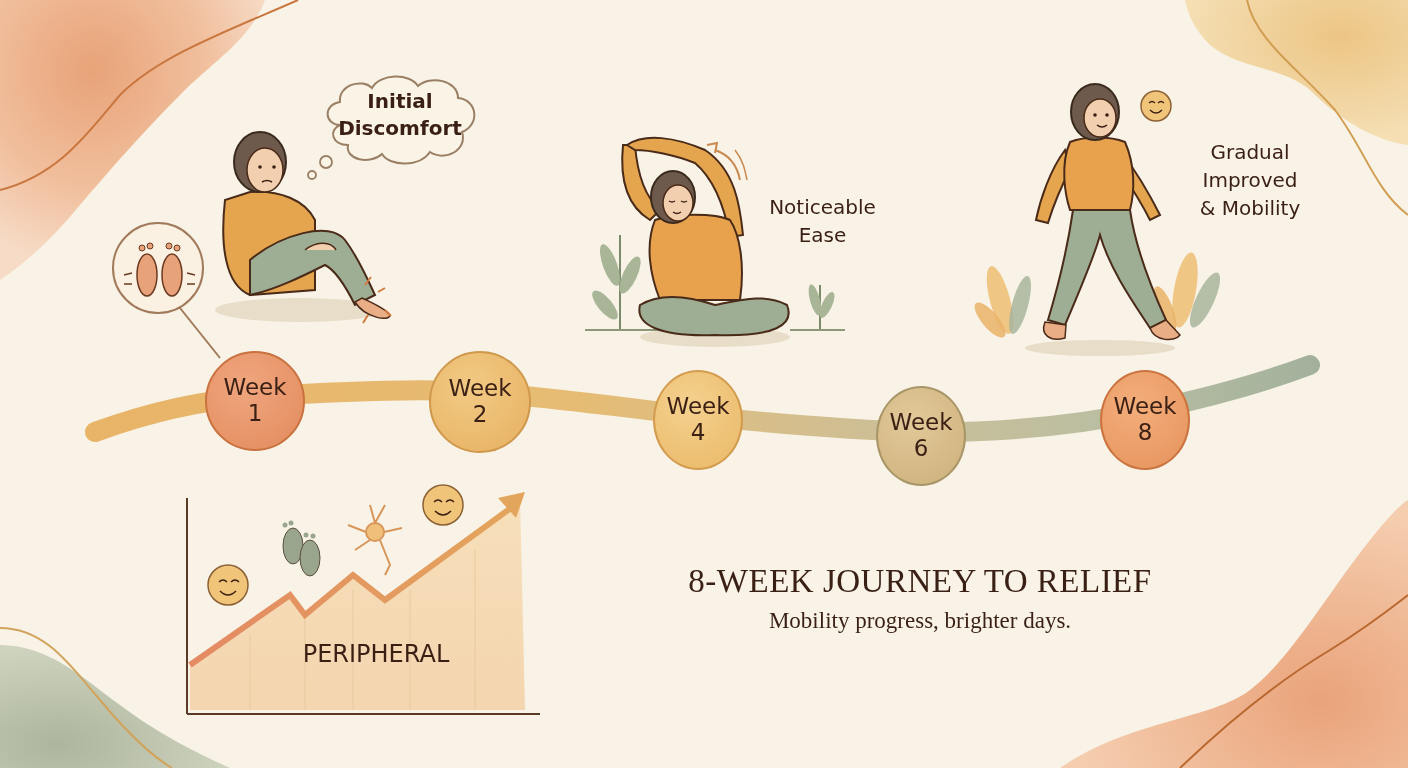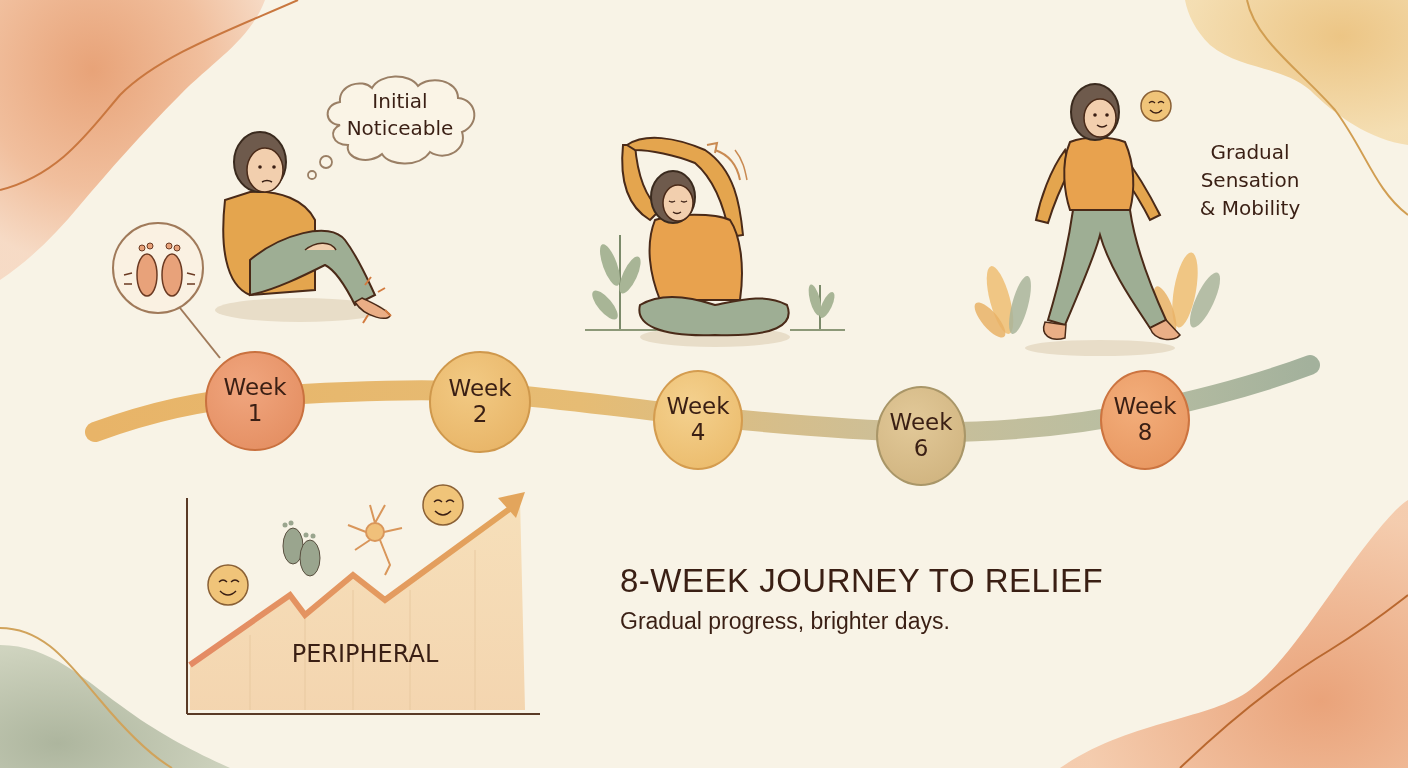--- a/index.html
+++ b/index.html
@@ -2,21 +2,21 @@
 <html><head>
 <meta charset="utf-8">
 <style>
   html, body { margin:0; padding:0; }
   body { width:1408px; height:768px; overflow:hidden; background:#f7f2e4; font-family:"DejaVu Sans", sans-serif; color:#3a1f14; }
   .stage { position:relative; width:1408px; height:768px; overflow:hidden; background:#f8f3e6; }
   .abs { position:absolute; }
   svg.full { position:absolute; left:0; top:0; }
   .label { position:absolute; text-align:center; color:#3a1f14; font-family:"DejaVu Sans", sans-serif; line-height:1.2; }
   .week { position:absolute; border-radius:50%; display:flex; flex-direction:column; align-items:center; justify-content:center; font-family:"DejaVu Sans", sans-serif; color:#3a1f14; font-size:23px; line-height:1.12; box-sizing:border-box; }
-  .title { position:absolute; left:620px; top:560px; width:600px; font-family:Liberation Sans, sans-serif; font-weight:normal; color:#3a1f14; }
+  .title { position:absolute; left:620px; top:560px; width:600px; text-align:center; font-family:Liberation Serif, serif; font-weight:normal; color:#3a1f14; }
   .title .l1 { font-size:33px; letter-spacing:0.5px; line-height:42px; }
   .title .sub { font-size:23px; margin-top:6px; }
 </style>
 </head>
 <body>
 
 <div class="stage">
 
   <svg class="full" width="1408" height="768">
     <defs>
@@ -113,23 +113,23 @@
       <path d="M205,180 C215,172 230,170 236,180" stroke="#4a2a18" fill="#f2cfae" stroke-width="1.5"></path>
       <path d="M265,215 l6,-8 M278,222 l7,-4 M268,245 l-5,8 M285,240 l6,6" stroke="#d37b3f" stroke-width="2"></path>
     </g>
 
     <g>
       <path d="M240,55 C225,55 222,35 240,32 C238,15 262,8 272,18 C280,3 310,3 318,16 C330,5 358,10 358,28 C378,30 380,55 362,62 C368,80 345,92 330,82 C320,97 290,97 282,84 C270,95 245,90 248,75 C232,75 228,60 240,55 Z" fill="#faf4e6" stroke="#9a7f65" stroke-width="2"></path>
       <circle cx="226" cy="92" r="6" fill="#faf4e6" stroke="#9a7f65" stroke-width="1.8"></circle>
       <circle cx="212" cy="105" r="4" fill="#faf4e6" stroke="#9a7f65" stroke-width="1.8"></circle>
     </g>
   </svg>
-  <div class="label" style="left:330px;top:88px;width:140px;font-size:20px;line-height:27px;">
+  <div class="label" style="left:330px;top:88px;width:140px;font-size:20px;line-height:27px;font-weight:bold;">
     <div>Initial</div>
-    <div>Noticeable</div>
+    <div>Discomfort</div>
   </div>
 
   <svg class="abs" style="left:565px;top:125px" width="290" height="230">
     <g>
       <path d="M55,205 L55,110" stroke="#7b8a6a" stroke-width="2"></path>
       <ellipse cx="45" cy="140" rx="7" ry="22" fill="#a8b596" transform="rotate(-20 45 140)"></ellipse>
       <ellipse cx="65" cy="150" rx="7" ry="20" fill="#a8b596" transform="rotate(25 65 150)"></ellipse>
       <ellipse cx="40" cy="180" rx="7" ry="18" fill="#a8b596" transform="rotate(-40 40 180)"></ellipse>
       <path d="M20,205 L100,205" stroke="#8c9878" stroke-width="2"></path>
     </g>
@@ -148,20 +148,24 @@
       <ellipse cx="108" cy="72" rx="22" ry="26" fill="#6e5a4c" stroke="#3a2a1e" stroke-width="2"></ellipse>
       <ellipse cx="113" cy="78" rx="15" ry="18" fill="#f2cfae" stroke="#4a2a18" stroke-width="1.5"></ellipse>
       <path d="M104,76 q3,2 6,0 M116,76 q3,2 6,0 M108,87 q4,3 8,0" stroke="#3a1f14" fill="none" stroke-width="1.3"></path>
     </g>
     <g>
       <path d="M150,25 C165,30 172,40 175,55" stroke="#c98a52" stroke-width="2" fill="none"></path>
       <path d="M142,20 L152,18 L150,28" stroke="#c98a52" stroke-width="2" fill="none"></path>
       <path d="M170,25 C178,35 180,45 182,55" stroke="#c98a52" stroke-width="1.5" fill="none"></path>
     </g>
   </svg>
+  <div class="label" style="left:745px;top:193px;width:155px;font-size:20px;line-height:28px;">
+    <div>Noticeable</div>
+    <div>Ease</div>
+  </div>
 
   <svg class="abs" style="left:970px;top:70px" width="270" height="290">
     <g>
       <ellipse cx="30" cy="230" rx="10" ry="35" fill="#eebd72" opacity="0.85" transform="rotate(-15 30 230)"></ellipse>
       <ellipse cx="50" cy="235" rx="8" ry="30" fill="#a9b49a" opacity="0.85" transform="rotate(15 50 235)"></ellipse>
       <ellipse cx="20" cy="250" rx="8" ry="22" fill="#e9b266" opacity="0.85" transform="rotate(-40 20 250)"></ellipse>
     </g>
     <g>
       <ellipse cx="215" cy="220" rx="11" ry="38" fill="#eebd72" opacity="0.85" transform="rotate(10 215 220)"></ellipse>
       <ellipse cx="235" cy="230" rx="9" ry="30" fill="#a9b49a" opacity="0.85" transform="rotate(25 235 230)"></ellipse>
@@ -182,21 +186,21 @@
       <path d="M127,55 q5,4 10,0" stroke="#3a1f14" fill="none" stroke-width="1.5"></path>
     </g>
     <g>
       <circle cx="186" cy="36" r="15" fill="#f0c479" stroke="#8a6035" stroke-width="1.5"></circle>
       <path d="M179,33 q3,-3 6,0 M188,33 q3,-3 6,0" stroke="#3a1f14" fill="none" stroke-width="1.3"></path>
       <path d="M180,40 q6,6 12,0" stroke="#3a1f14" fill="none" stroke-width="1.5"></path>
     </g>
   </svg>
   <div class="label" style="left:1180px;top:138px;width:140px;font-size:20px;line-height:28px;">
     <div>Gradual</div>
-    <div>Sensation</div>
+    <div>Improved</div>
     <div>&amp; Mobility</div>
   </div>
 
   <svg class="abs" style="left:180px;top:480px" width="370" height="240">
     <defs>
       <linearGradient id="gArea" x1="0" y1="0" x2="0" y2="1">
         <stop offset="0%" stop-color="#f6dcb2"></stop>
         <stop offset="100%" stop-color="#f3d0a6"></stop>
       </linearGradient>
       <linearGradient id="gArrow" x1="0" y1="0" x2="1" y2="0">
@@ -232,22 +236,22 @@
     <g stroke="#d9965a" stroke-width="2" fill="none">
       <circle cx="195" cy="52" r="9" fill="#f0c07a"></circle>
       <path d="M195,43 L190,25 M195,43 L205,25 M186,52 L168,45 M204,52 L222,48 M190,60 L175,70 M200,60 L210,85 L205,95"></path>
     </g>
     <g>
       <circle cx="263" cy="25" r="20" fill="#f0c479" stroke="#8a6035" stroke-width="1.5"></circle>
       <path d="M254,22 q4,-4 8,0 M266,22 q4,-4 8,0" stroke="#3a1f14" fill="none" stroke-width="1.4"></path>
       <path d="M255,31 q8,8 16,0" stroke="#3a1f14" fill="none" stroke-width="1.5"></path>
     </g>
   </svg>
-  <div class="label" style="left:185px;top:638px;width:360px;font-size:24px;line-height:32px;">
+  <div class="label" style="left:196px;top:638px;width:360px;font-size:24px;line-height:32px;">
     <div>PERIPHERAL</div>
   </div>
 
   <div class="title">
     <div class="l1">8-WEEK JOURNEY TO RELIEF</div>
-    <div class="sub">Gradual progress, brighter days.</div>
+    <div class="sub">Mobility progress, brighter days.</div>
   </div>
 
 </div>
 
 </body></html>

